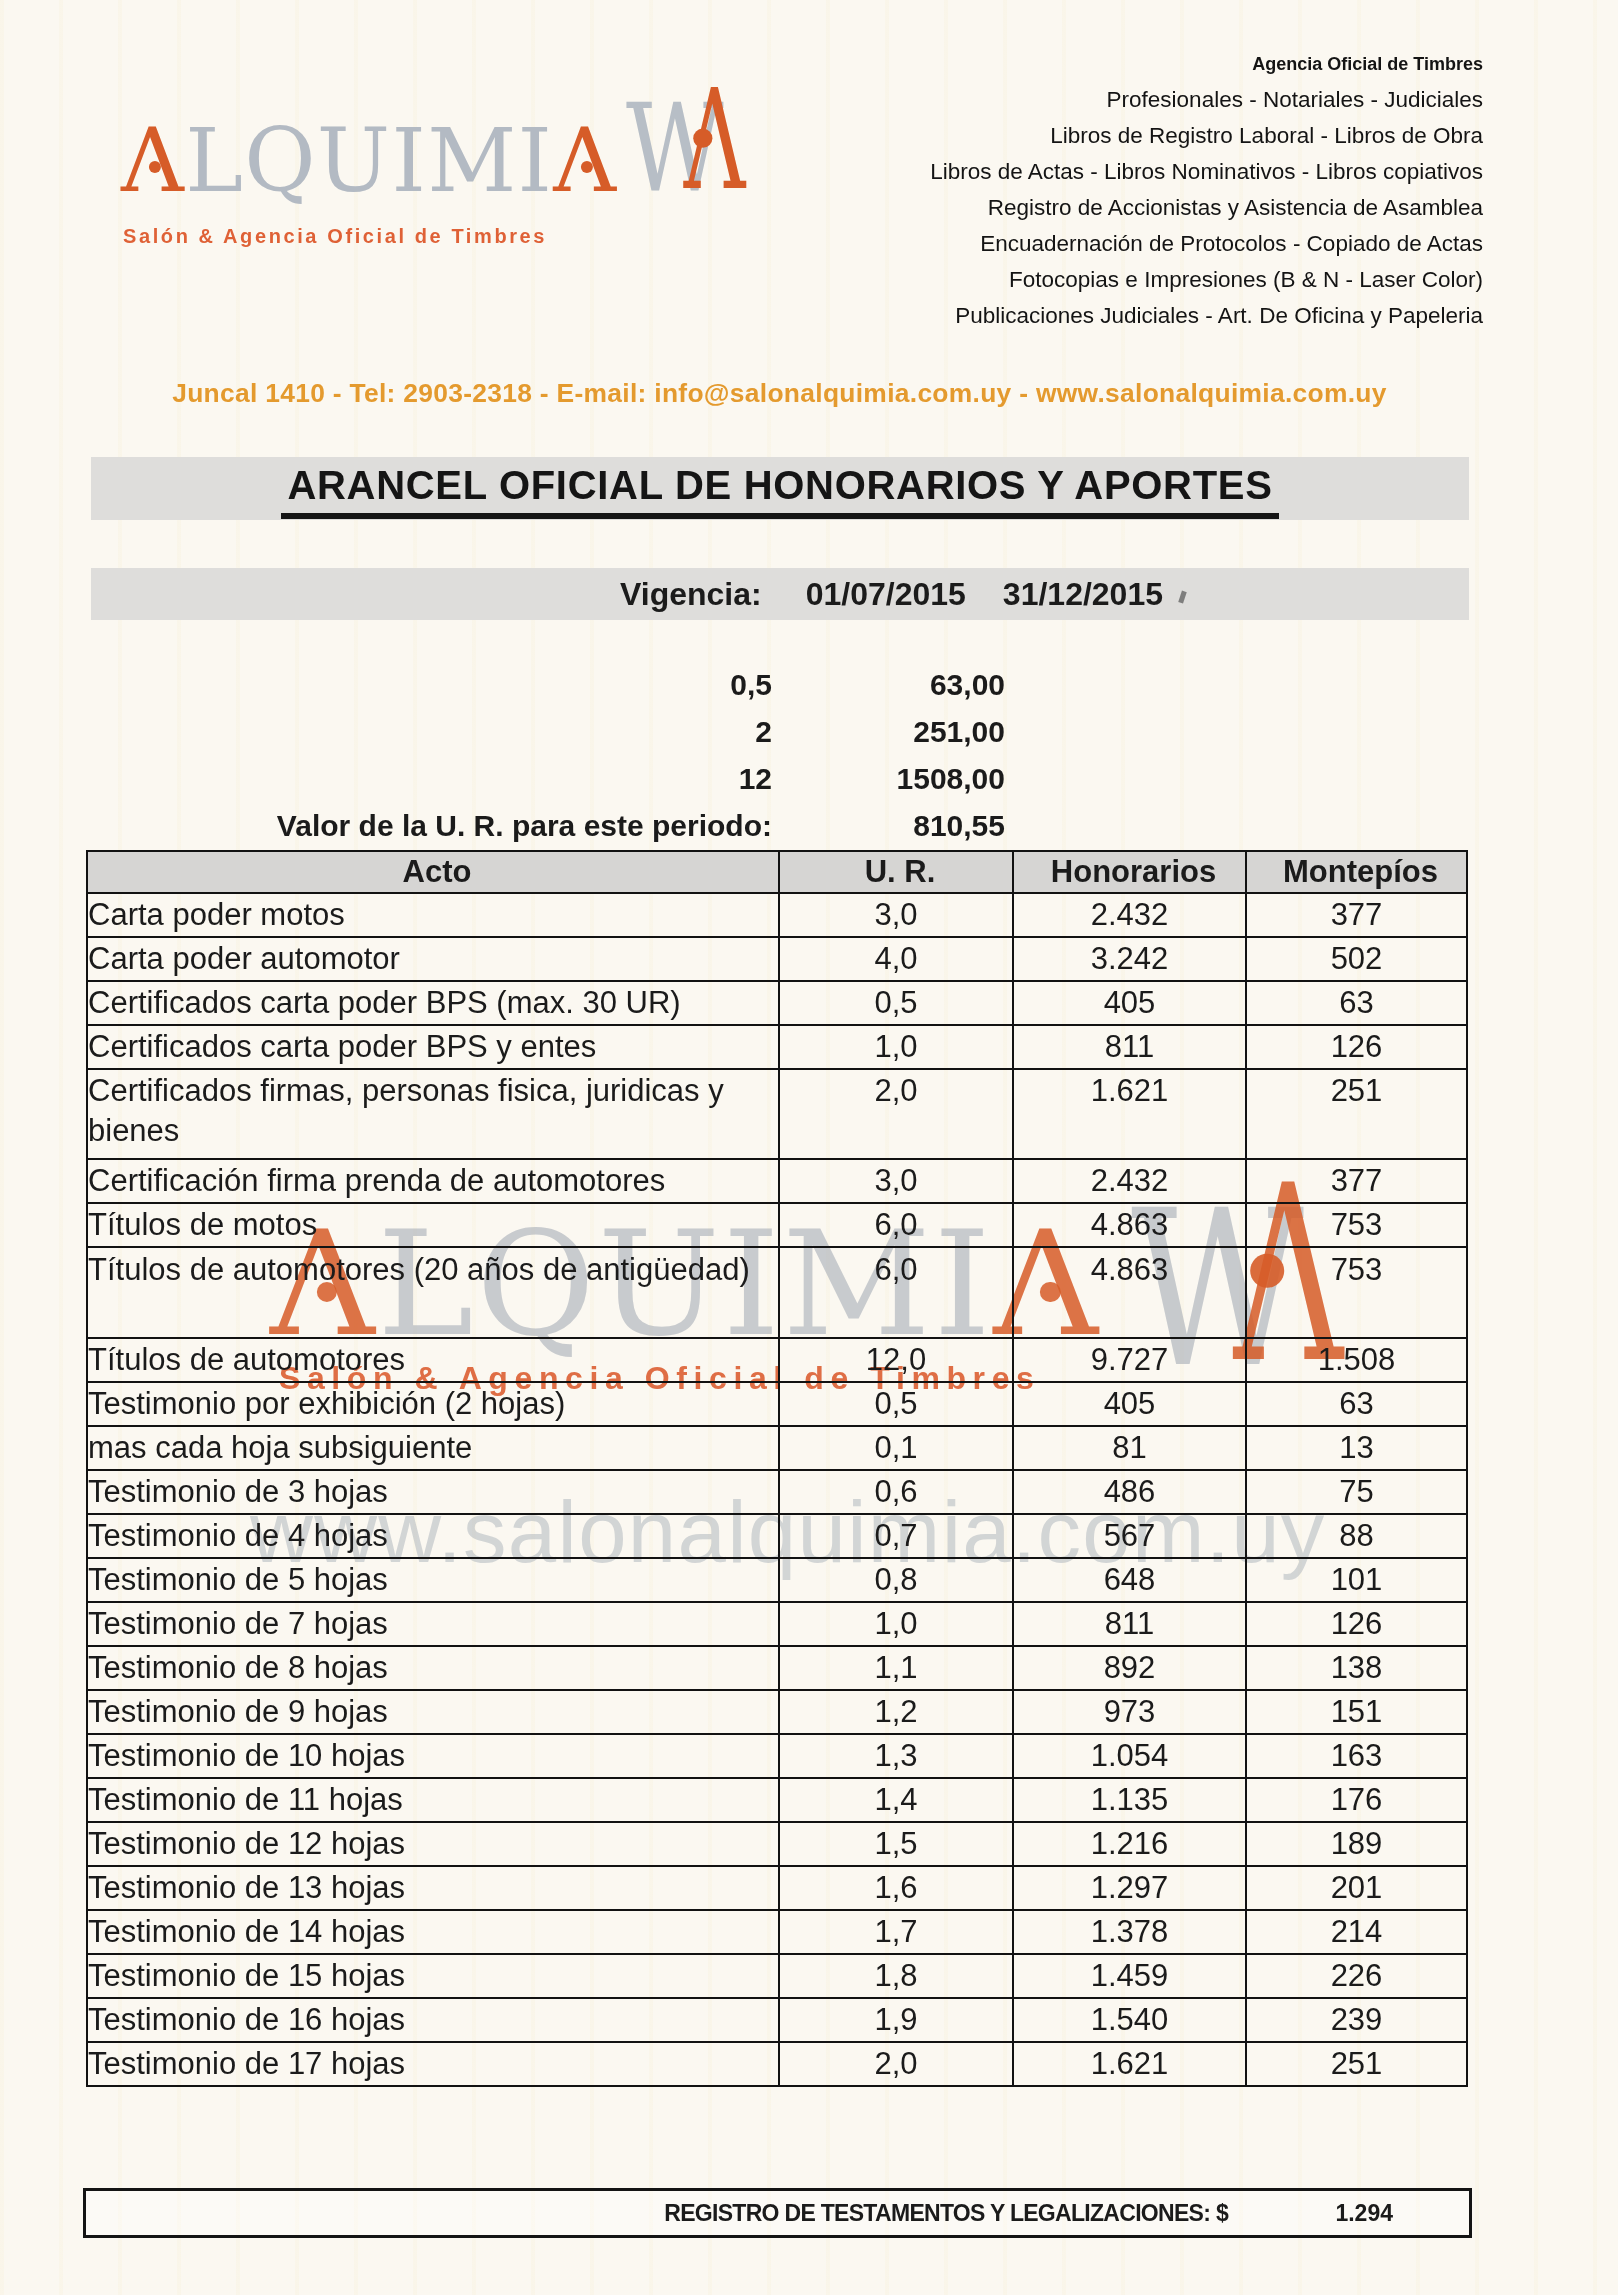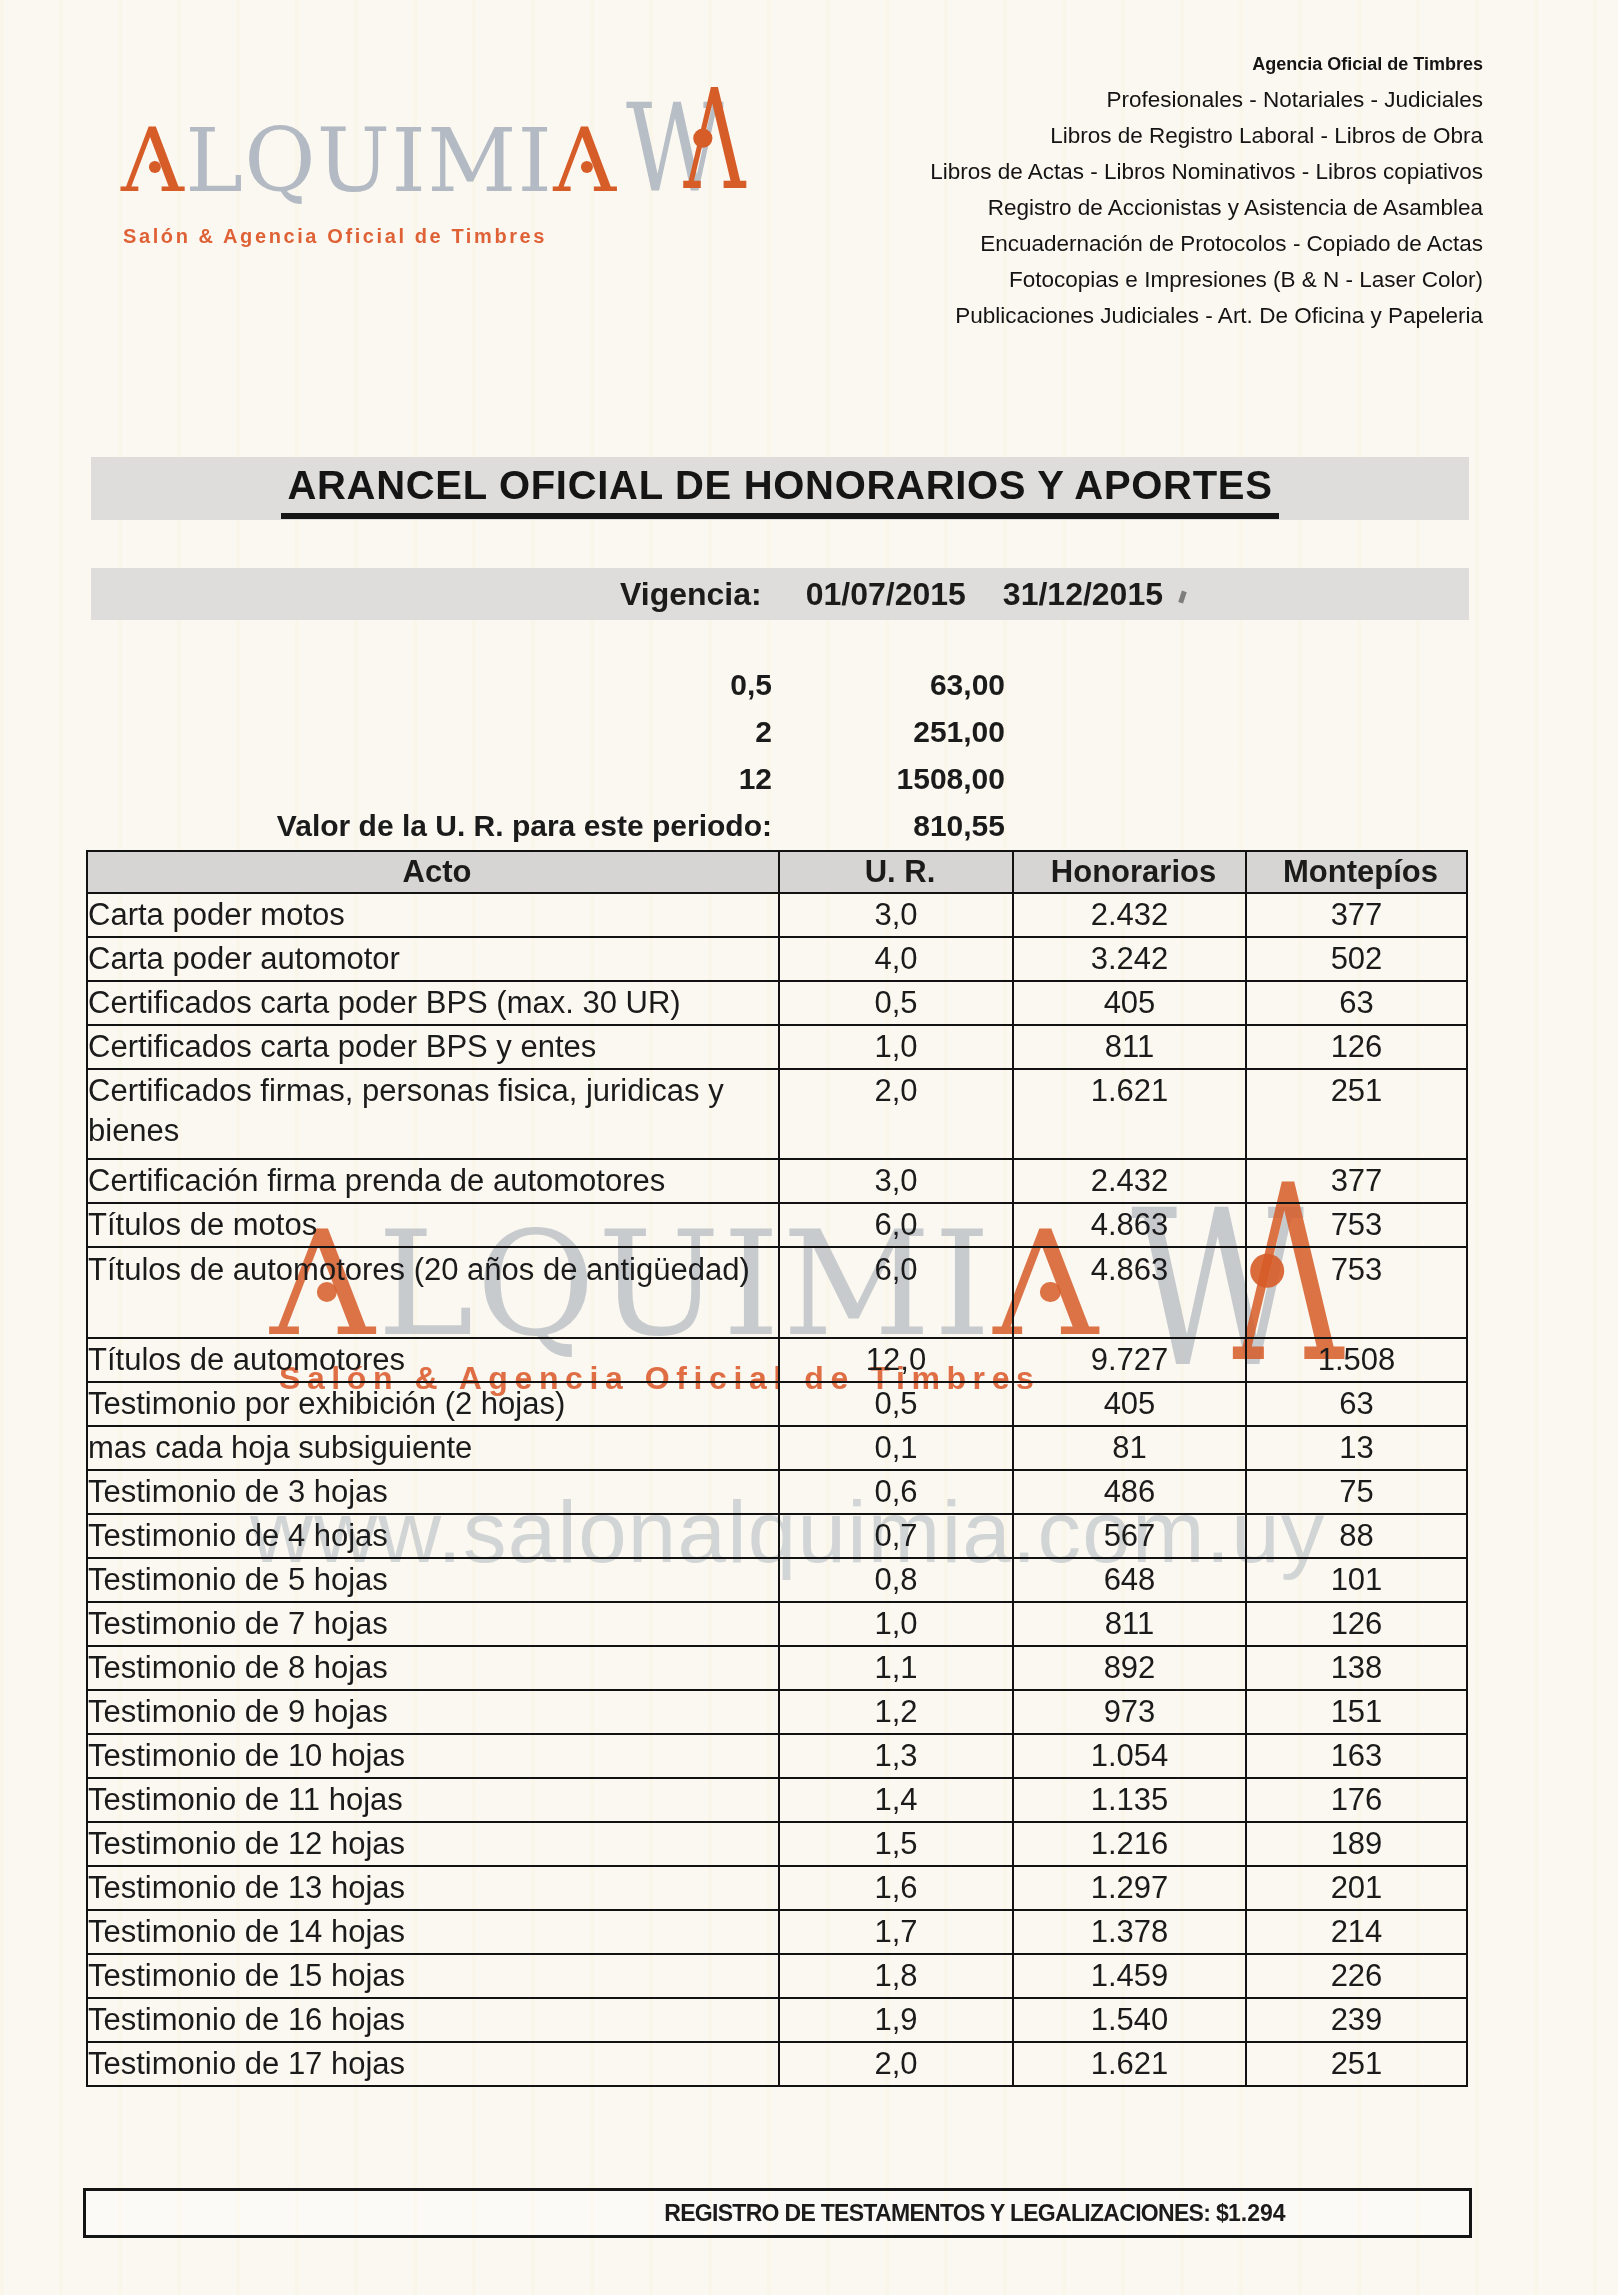--- a/index.html
+++ b/index.html
@@ -49,21 +49,21 @@
   table.fees{position:absolute;left:86px;top:850px;width:1380px;border-collapse:collapse;table-layout:fixed;z-index:1;background:transparent;}
   table.fees th,table.fees td{border:2.6px solid #121212;font-size:31px;line-height:40px;padding:0;overflow:hidden;}
   table.fees th{height:40px;background:#d6d5d3;font-weight:700;text-align:center;padding-left:8px;}
   table.fees td{height:42px;}
   table.fees td.acto{text-align:left;padding-left:0;padding-right:5.3px;}
   table.fees td.num{text-align:center;}
   table.fees tr.tall td{height:87px;vertical-align:top;padding-top:1.3px;}
   
   .footer-box{position:absolute;left:83px;top:2188px;width:1389px;height:50px;border:3.3px solid #141414;display:flex;justify-content:flex-end;align-items:center;padding-right:76px;box-sizing:border-box;background:rgba(255,255,255,.35);font-size:23px;font-weight:700;}
   .footer-box .f-label{letter-spacing:-0.7px;}
-  .footer-box .f-value{width:165px;text-align:left;}
+  .footer-box .f-value{width:165px;text-align:right;}
 </style>
 </head>
 <body>
 
 <div class="page">
 
   <div class="wm wm-word">
     <span class="orangeA a-nocross">Λ</span><span class="g">LQUIMI</span><span class="orangeA a-nocross">Λ</span>
   </div>
   <svg class="wm monogram wm-mono" viewBox="0 0 200 220">
@@ -88,20 +88,21 @@
     <div class="svc-title">Agencia Oficial de Timbres</div>
   <div class="svc-line">Profesionales - Notariales - Judiciales</div>
       <div class="svc-line">Libros de Registro Laboral - Libros de Obra</div>
       <div class="svc-line">Libros de Actas - Libros Nominativos - Libros copiativos</div>
       <div class="svc-line">Registro de Accionistas y Asistencia de Asamblea</div>
       <div class="svc-line">Encuadernación de Protocolos - Copiado de Actas</div>
       <div class="svc-line">Fotocopias e Impresiones (B &amp; N - Laser Color)</div>
       <div class="svc-line">Publicaciones Judiciales - Art. De Oficina y Papeleria</div>
     </div>
 
+  <div class="contact">Juncal 1410 - Tel: 2903-2318 - E-mail: info@salonalquimia.com.uy - www.salonalquimia.com.uy</div>
 
   <div class="band title-band">
     <span class="title-text">ARANCEL OFICIAL DE HONORARIOS Y APORTES</span>
   </div>
 
   <div class="band vig-band">
     <span class="lbl">Vigencia:</span><span class="d1">01/07/2015</span><span class="d2">31/12/2015</span><span class="scan-mark"></span>
   </div>
 
   <div class="ur-block">

